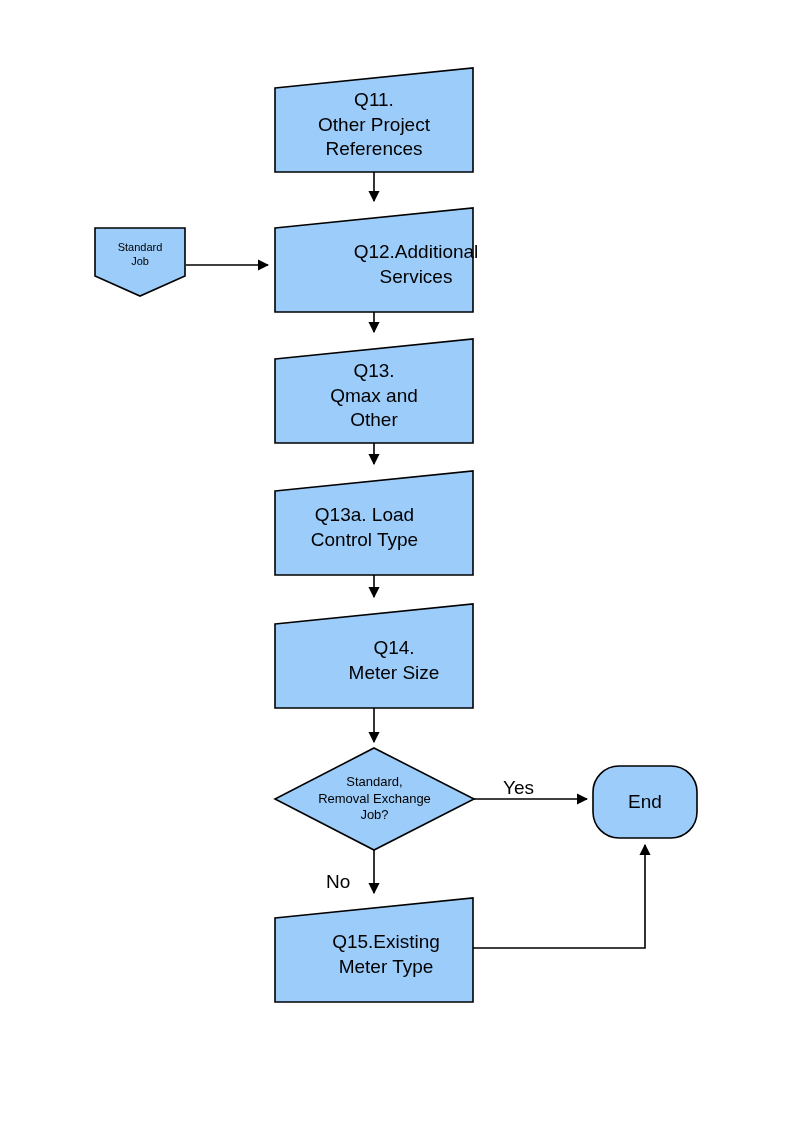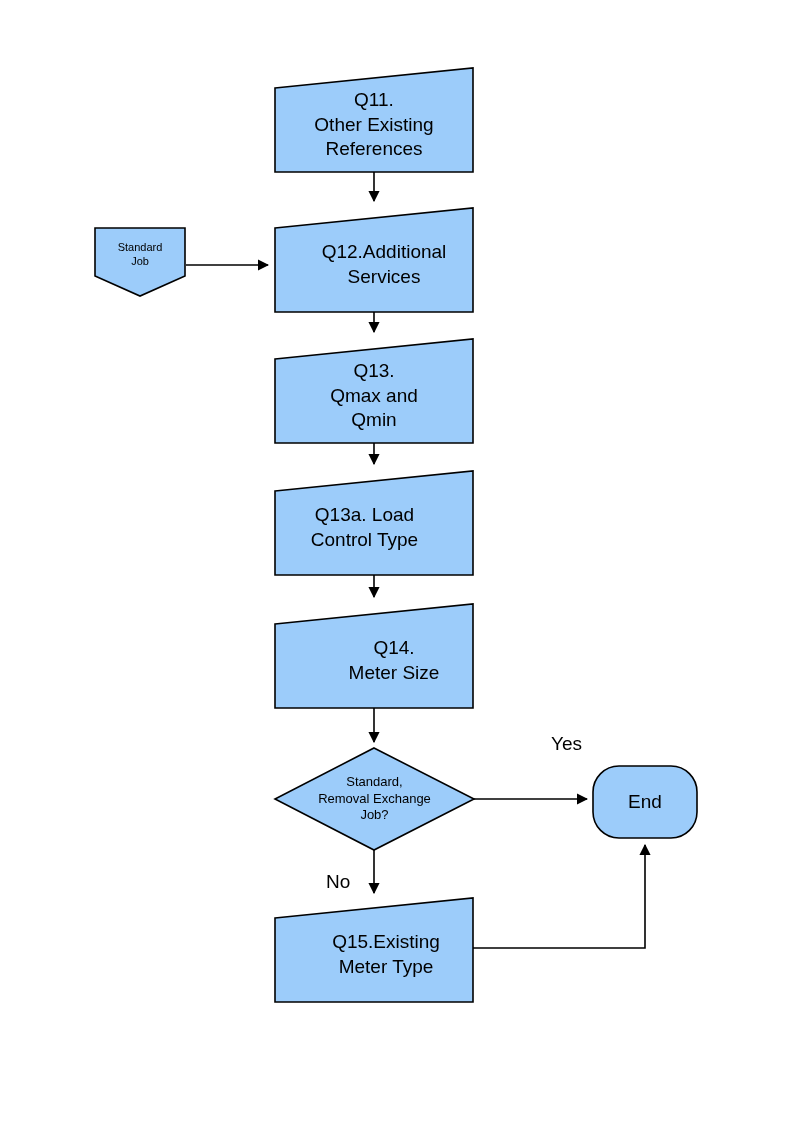--- a/index.html
+++ b/index.html
@@ -122,43 +122,43 @@
   <g>
     <rect x="593" y="766" width="104" height="72" rx="26" ry="26" fill="#9CCCFA" stroke="#000000" stroke-width="1.6"></rect>
   </g>
 
   <g>
     <path d="M 275 918 L 473 898 L 473 1002 L 275 1002 Z" fill="#9CCCFA" stroke="#000000" stroke-width="1.6"></path>
   </g>
 </svg>
 
 <div class="node-label lbl-18" style="left:275px; top:78px; width:198px; height:94px;">Q11.
-Other Existing
+Other Project
 References</div>
 
 <div class="node-label lbl-13" style="left:95px; top:228px; width:90px; height:52px; font-size:11px;">Standard
 Job</div>
 
-<div class="node-label lbl-18" style="left:285px; top:218px; width:198px; height:94px;">Q12.Additional
+<div class="node-label lbl-18" style="left:275px; top:218px; width:198px; height:94px;padding-left:42px;">Q12.Additional
 Services</div>
 
 <div class="node-label lbl-18" style="left:275px; top:349px; width:198px; height:94px;">Q13.
 Qmax and
-Qmin</div>
+Other</div>
 
 <div class="node-label lbl-18" style="left:275px; top:481px; width:179px; height:94px;">Q13a. Load
 Control Type</div>
 
 <div class="node-label lbl-18" style="left:275px; top:614px; width:198px; height:94px;padding-left:20px;">Q14.
 Meter Size</div>
 
 <div class="node-label lbl-13" style="left:275px; top:748px; width:199px; height:102px;">Standard,
 Removal Exchange
 Job?</div>
 
 <div class="node-label lbl-18" style="left:593px; top:766px; width:104px; height:72px;">End</div>
 
 <div class="node-label lbl-18" style="left:287px; top:908px; width:198px; height:94px;">Q15.Existing
 Meter Type</div>
 
-<div class="edge-label" style="left:503px; top:734px;margin-left:48px;">Yes</div>
+<div class="edge-label" style="left:503px; top:778px;">Yes</div>
 
 <div class="edge-label" style="left:326px; top:872px;text-align:center;">No</div>
 
 </body></html>

